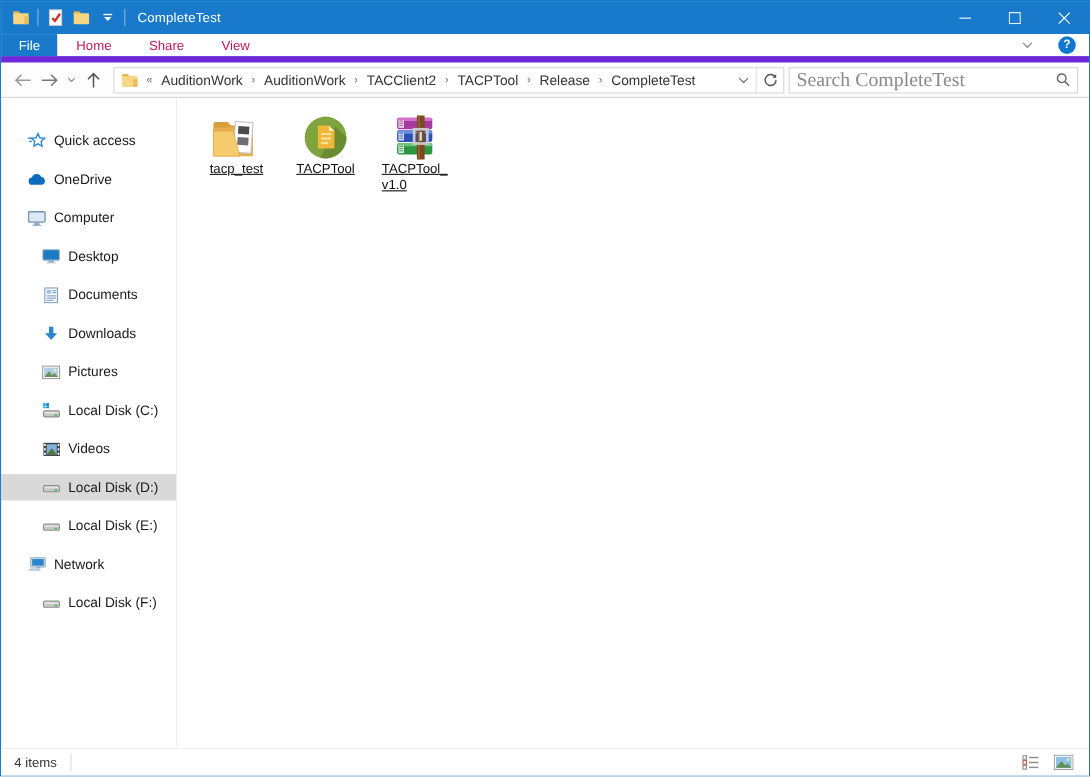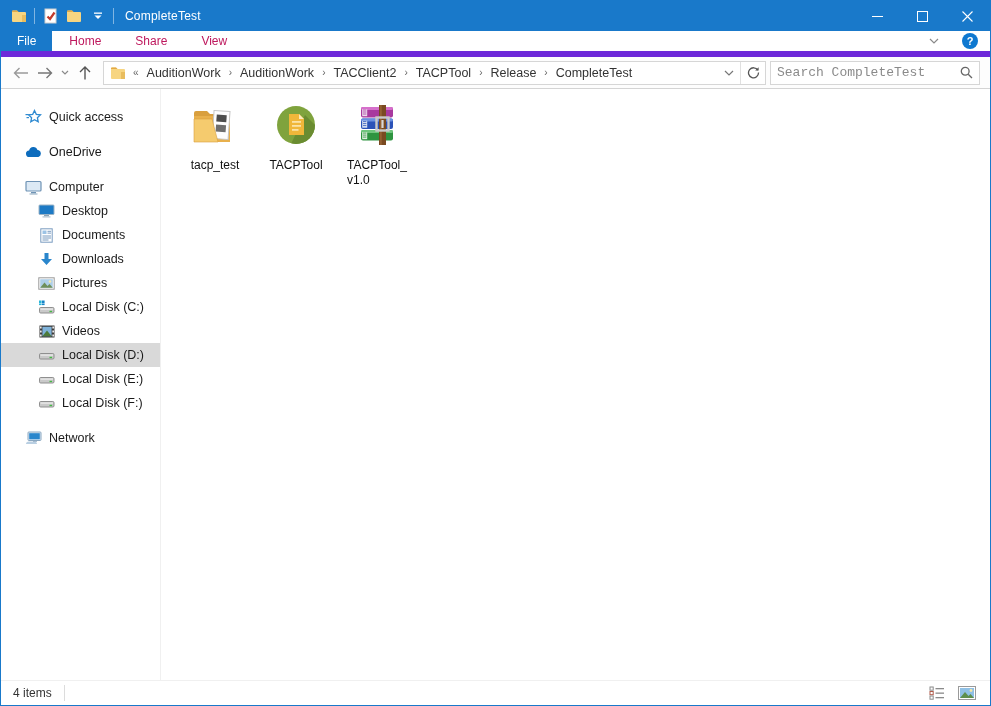--- a/index.html
+++ b/index.html
@@ -29,38 +29,38 @@
   .nav-btn { width:24px; height:24px; border:none; background:transparent; display:flex; align-items:center; justify-content:center; }
   .addr-box { flex:1 1 auto; height:24px; border:1px solid #d6d6d6; background:#fff; display:flex; align-items:center; margin:0 4px 0 6px; }
   .addr-folder { padding:0 4px 0 6px; display:flex; align-items:center; }
   .crumb { border:none; background:transparent; font-size:12.5px; color:#333; padding:0 5px; height:100%; font-family:inherit; }
   .crumb-sep { border:none; background:transparent; font-size:10px; color:#666; padding:0 3px; height:100%; font-family:inherit; }
   .addr-spacer { flex:1; }
   .addr-chevron { border:none; background:transparent; width:22px; height:100%; display:flex; align-items:center; justify-content:center; }
   .addr-divider { width:1px; height:100%; background:#e0e0e0; }
   .refresh-btn { border:none; background:transparent; width:24px; height:100%; display:flex; align-items:center; justify-content:center; }
   .search-box { flex:0 0 210px; height:24px; border:1px solid #d6d6d6; background:#fff; display:flex; align-items:center; margin-right:2px; }
-  .search-box input { flex:1; border:none; outline:none; font-size:13px; color:#a16207; padding:0 6px; font-family:Liberation Mono, monospace; background:transparent; }
+  .search-box input { flex:1; border:none; outline:none; font-size:18px; color:#a16207; padding:0 6px; font-family:Liberation Serif, serif; background:transparent; }
   .search-box input::placeholder { color:#8a8a8a; }
   .search-btn { border:none; background:transparent; width:26px; height:100%; display:flex; align-items:center; justify-content:center; }
 
   
   .content { flex:1 1 auto; display:flex; min-height:0; }
   .sidebar { flex:0 0 160px; border-right:1px solid #f0f0f0; padding-top:16px; overflow:hidden; }
-  .side-item { height:24px; display:flex; align-items:center; gap:7px; padding-left:24px; font-size:12.5px; color:#1a1a1a; cursor:default; }
+  .side-item { height:24px; display:flex; align-items:center; gap:7px; padding-left:24px; font-size:12.5px; color:#1a1a1a; cursor:default;margin-top:11px; }
   .side-item.child { padding-left:37px;align-items:center; }
   .side-item.gap { margin-top:11px; }
   .side-item.selected { background:#d9d9d9; }
   .side-icon { width:17px; height:17px; display:flex; align-items:center; justify-content:center; flex:0 0 auto; }
 
   .filegrid { flex:1; padding:9px 0 0 16px; display:flex; align-items:flex-start; }
   .file-item { width:76px; display:flex; flex-direction:column; align-items:center; padding:3px 2px 2px; margin-right:5px; border:1px solid transparent; }
   .file-item.selected { background:#e9f5fd; border-color:#86c5ec; }
   .icon-box { height:44px; display:flex; align-items:flex-end; justify-content:center; }
-  .file-label { margin-top:12px; font-size:12px; color:#111; text-align:center; line-height:1.25; word-break:keep-all; }
+  .file-label { margin-top:0; font-size:12px; color:#111; text-align:center; line-height:1.25; word-break:keep-all;text-decoration:underline; }
   .file-label.two-line { text-align:left; }
   .file-label span { display:block; }
 
   
   .statusbar { height:25px; border-top:1px solid #f0f0f0; display:flex; align-items:center; flex:0 0 auto; background:#fff; }
   .status-count { font-size:12px; color:#333; padding-left:12px; }
   .status-sep { width:1px; height:16px; background:#dcdcdc; margin-left:12px; }
   .status-views { margin-left:auto; display:flex; align-items:center; gap:8px; padding-right:12px; }
   .view-btn { border:none; background:transparent; width:22px; height:20px; display:flex; align-items:center; justify-content:center; }
 </style>
@@ -334,41 +334,41 @@
         <span class="side-icon">
           <svg width="17" height="15" viewBox="0 0 17 15">
             <rect x="1.5" y="5.5" width="14.5" height="5.5" rx="1.2" fill="#c9c9c9" stroke="#8f8f8f"></rect>
             <rect x="2.5" y="6.4" width="12.5" height="1.4" fill="#e6e6e6"></rect>
             <rect x="11.5" y="8.8" width="2.6" height="1.3" fill="#43bb43"></rect>
           </svg>
         </span>
         <span>Local Disk (E:)</span>
       </div>
 
-      <div class="side-item child">
-        <span class="side-icon">
-          <svg width="17" height="15" viewBox="0 0 17 15">
-            <rect x="1.5" y="5.5" width="14.5" height="5.5" rx="1.2" fill="#c9c9c9" stroke="#8f8f8f"></rect>
-            <rect x="2.5" y="6.4" width="12.5" height="1.4" fill="#e6e6e6"></rect>
-            <rect x="11.5" y="8.8" width="2.6" height="1.3" fill="#43bb43"></rect>
-          </svg>
-        </span>
-        <span>Local Disk (F:)</span>
-      </div>
-
       <div class="side-item gap">
         <span class="side-icon">
           <svg width="17" height="14" viewBox="0 0 17 14">
             <rect x="3" y="1" width="13" height="8.5" rx="0.8" fill="#dce9f5" stroke="#8aa7c0"></rect>
             <rect x="4.2" y="2.2" width="10.6" height="6.1" fill="#2a86cc"></rect>
             <path d="M1 13 q0-2.5 3-2.5 h5 q3 0 3 2.5 Z" fill="#b9cfe2"></path>
             <rect x="8" y="9.5" width="4" height="1.2" fill="#8aa7c0"></rect>
           </svg>
         </span>
         <span>Network</span>
+      </div>
+
+      <div class="side-item child">
+        <span class="side-icon">
+          <svg width="17" height="15" viewBox="0 0 17 15">
+            <rect x="1.5" y="5.5" width="14.5" height="5.5" rx="1.2" fill="#c9c9c9" stroke="#8f8f8f"></rect>
+            <rect x="2.5" y="6.4" width="12.5" height="1.4" fill="#e6e6e6"></rect>
+            <rect x="11.5" y="8.8" width="2.6" height="1.3" fill="#43bb43"></rect>
+          </svg>
+        </span>
+        <span>Local Disk (F:)</span>
       </div>
 
     </div>
 
     <div class="filegrid">
 
       <div class="file-item">
         <div class="icon-box">
           <svg width="46" height="40" viewBox="0 0 46 40">
             <path d="M2 7 q0-2 2-2 h11 l3 3 h18 q2 0 2 2 v3 H2 Z" fill="#d99f3e"></path>

